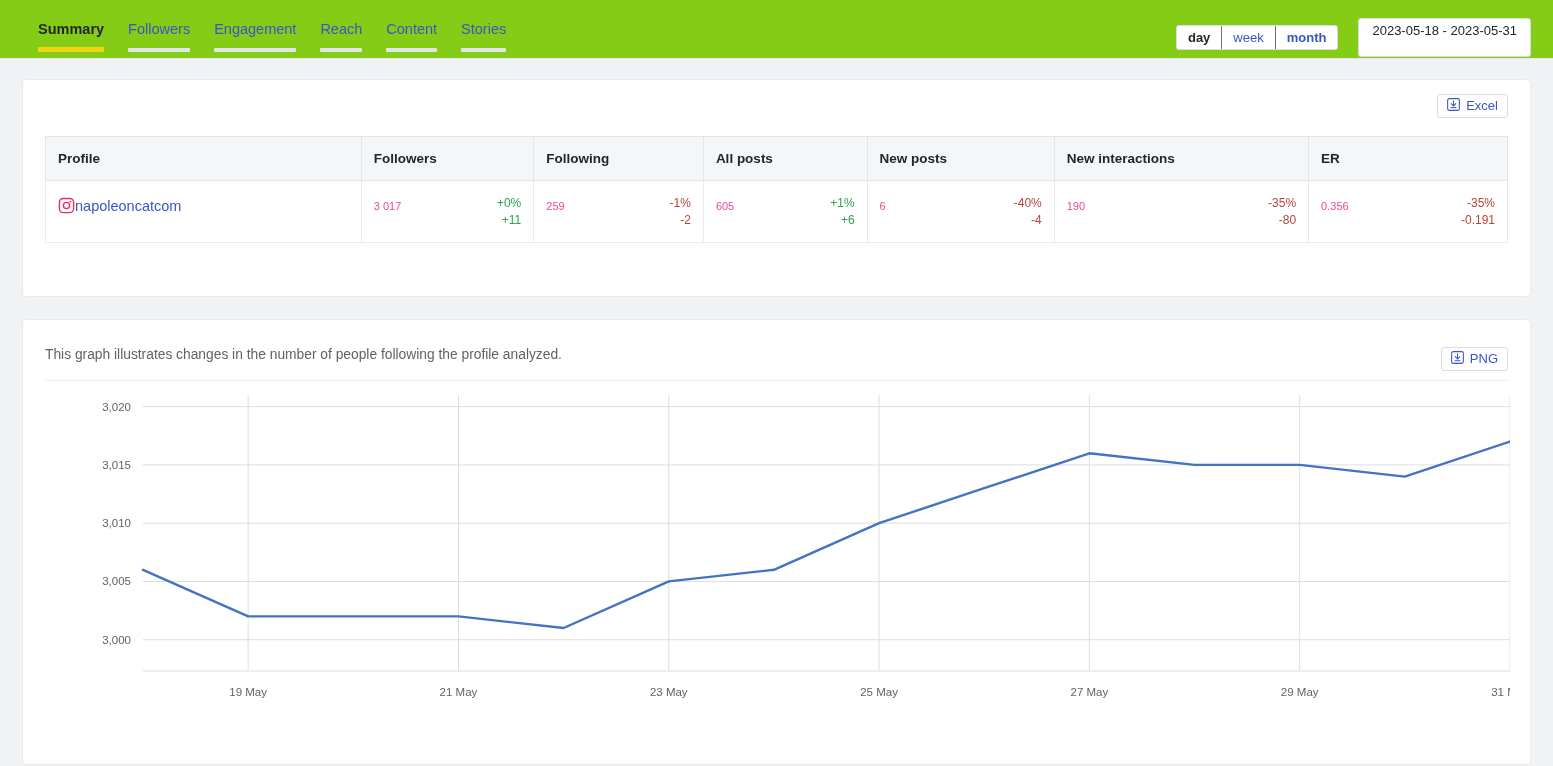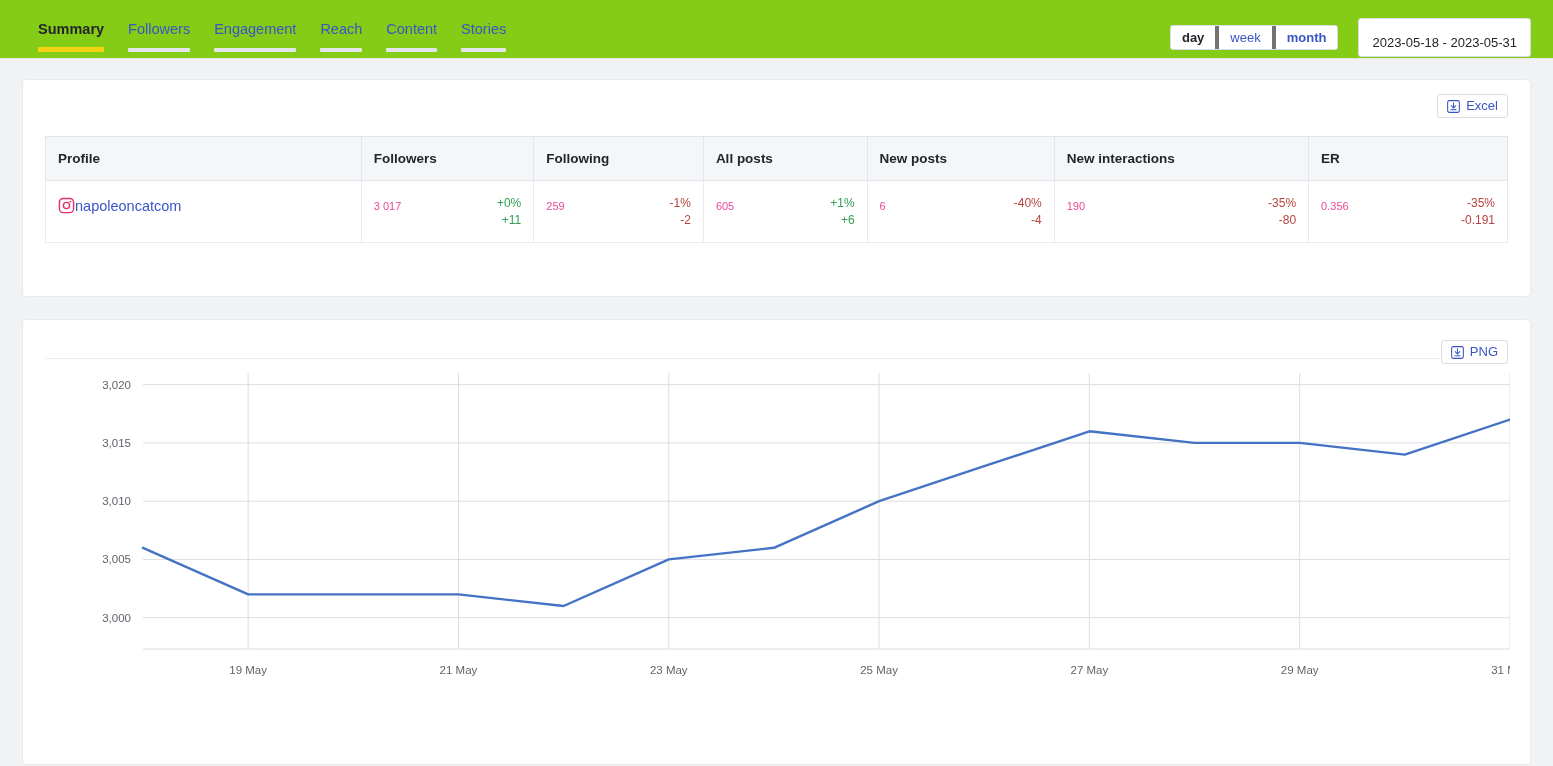--- a/index.html
+++ b/index.html
@@ -61,54 +61,53 @@
     border-radius: 3px;
     overflow: hidden;
     background: #fff;
     height: 25px;
   }
   .segmented .seg {
     padding: 0 11px;
     line-height: 23px;
     font-size: 13px;
     color: #3a55c6;
-    border-right: 4px solid #737373;
+    border-right: 1px solid #737373;
     cursor: pointer;
     background: #fff;
   }
   .segmented .seg:last-child { border-right: none; font-weight: bold; }
   .segmented .seg.active { color: #22252a; font-weight: bold; }
 
   .daterange {
     border: 1px solid #d9dce1;
     border-radius: 3px;
     background: #fff;
     height: 39px;
     line-height: 23px;
-    padding: 12px 13px;
+    padding: 0 13px;
     font-size: 13px;
     color: #22252a;
     cursor: pointer;
     white-space: nowrap;
   }
 
   
   .card {
     background: #ffffff;
     border: 1px solid #e8eaee;
     border-radius: 4px;
     margin: 0 22px;
   }
   .card.summary { margin-top: 20px; padding: 14px 22px 22px 22px; height: 218px; }
   .card.graph   { margin-top: 22px; padding: 20px 22px 0 22px; height: 446px; overflow: hidden; }
 
   .dl-row { display: flex; justify-content: flex-end; }
   .dl-btn {
     display: inline-flex;
-    align-items: center;
     gap: 6px;
     border: 1px solid #d9dce1;
     border-radius: 3px;
     background: #fff;
     padding: 3px 9px;
     font-size: 13px;
     color: #3a55c6;
     cursor: pointer;
     line-height: 16px;
   }
@@ -307,20 +306,21 @@
             </span>
           </div>
         </td>
       </tr>
     </tbody>
   </table>
 </div>
 
 <div class="card graph">
   <div class="graph-head">
+    <div class="graph-sub">This graph illustrates changes in the number of people following the profile analyzed.</div>
     <div class="graph-dl">
       <div class="dl-btn">
         <svg class="dl-icon" viewBox="0 0 16 16">
           <rect x="0.8" y="0.8" width="14.4" height="14.4" rx="2" fill="none" stroke="#3a55c6" stroke-width="1.3"></rect>
           <path d="M8 3.6 L8 9.6 M5.3 7.1 L8 9.9 L10.7 7.1" fill="none" stroke="#3a55c6" stroke-width="1.3" stroke-linecap="square"></path>
           <path d="M4.4 11.9 L11.6 11.9" stroke="#3a55c6" stroke-width="1.3"></path>
         </svg>
         <span>PNG</span>
       </div>
     </div>

